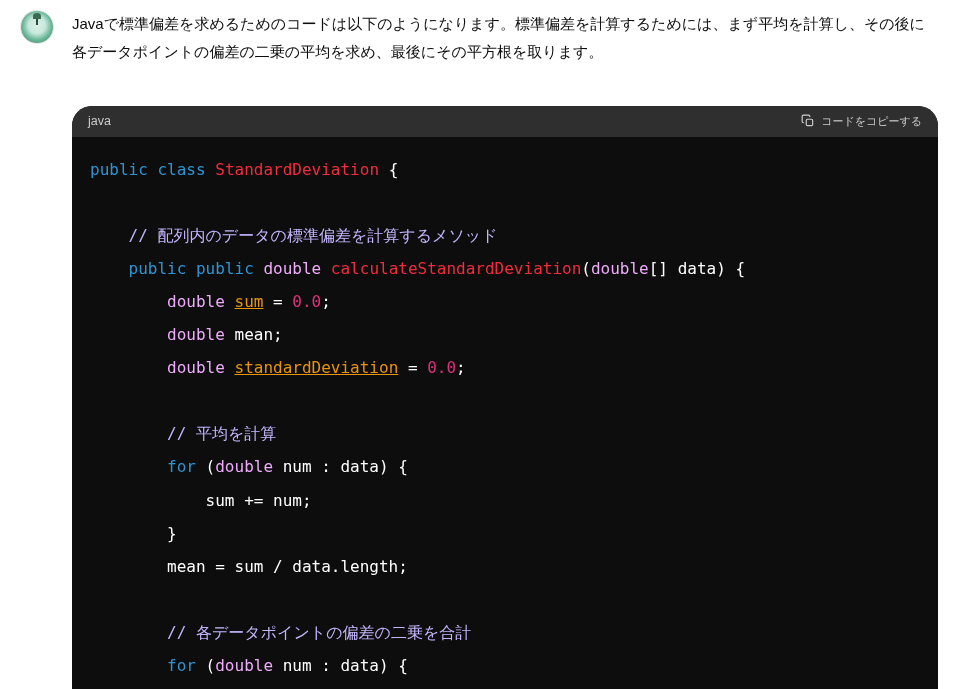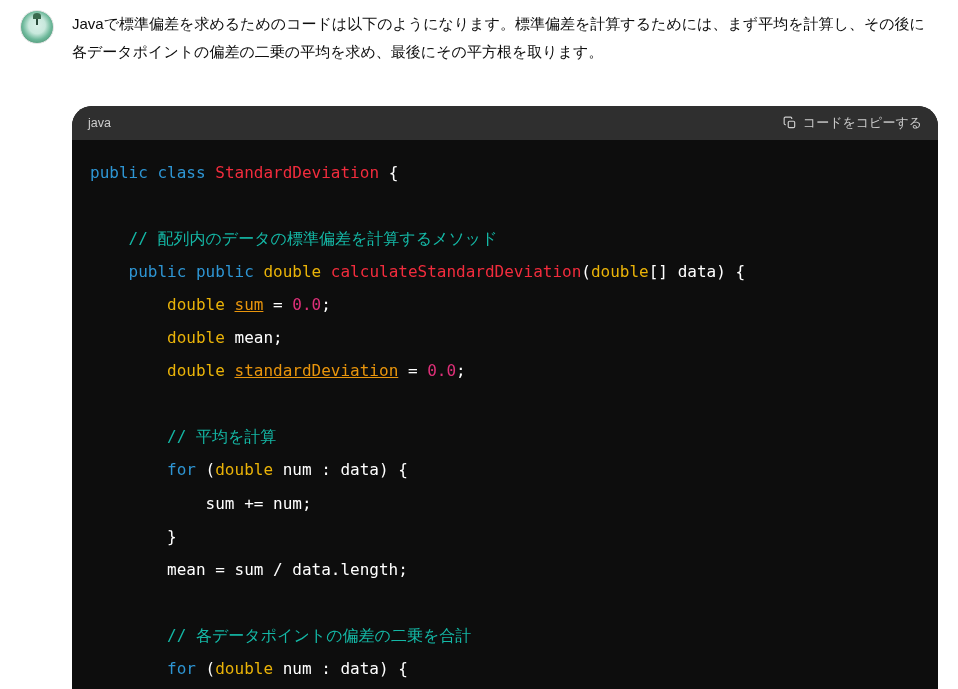--- a/index.html
+++ b/index.html
@@ -68,48 +68,47 @@
       justify-content: space-between;
       align-items: center;
       color: #cdcdcd;
       font-size: 12.5px;
     }
     .code-lang {
       color: #cdcdcd;
     }
     .copy-button {
       display: flex;
-      align-items: center;
       gap: 6px;
       color: #cdcdcd;
       cursor: pointer;
-      font-size: 13px;
+      font-size: 11px;
       background: none;
       border: none;
       font-family: inherit;
     }
     .copy-button svg {
       width: 14px;
       height: 14px;
     }
     .code-body {
       padding: 16px 18px;
       font-family: "Consolas", "Menlo", "Monaco", monospace;
       font-size: 16px;
       line-height: 2.07;
       color: #ffffff;
       white-space: pre;
       overflow-x: auto;
     }
     .tok-kw { color: #2e95d3; }
     .tok-cls { color: #f22c3d; }
     .tok-fn { color: #f22c3d; text-align: center; }
-    .tok-type { color: #eab308; }
+    .tok-type { color: #f0abfc; }
     .tok-num { color: #df3079; }
-    .tok-comment { color: #14b8a6; }
+    .tok-comment { color: #c4b5fd; }
     .tok-prop { color: #e9950c; text-decoration: underline; }
   </style>
 </head>
 <body>
 
 <div class="message-container">
   <div class="avatar"></div>
   <div class="message-content">
     <p class="explanation">Javaで標準偏差を求めるためのコードは以下のようになります。標準偏差を計算するためには、まず平均を計算し、その後に各データポイントの偏差の二乗の平均を求め、最後にその平方根を取ります。</p>
 

